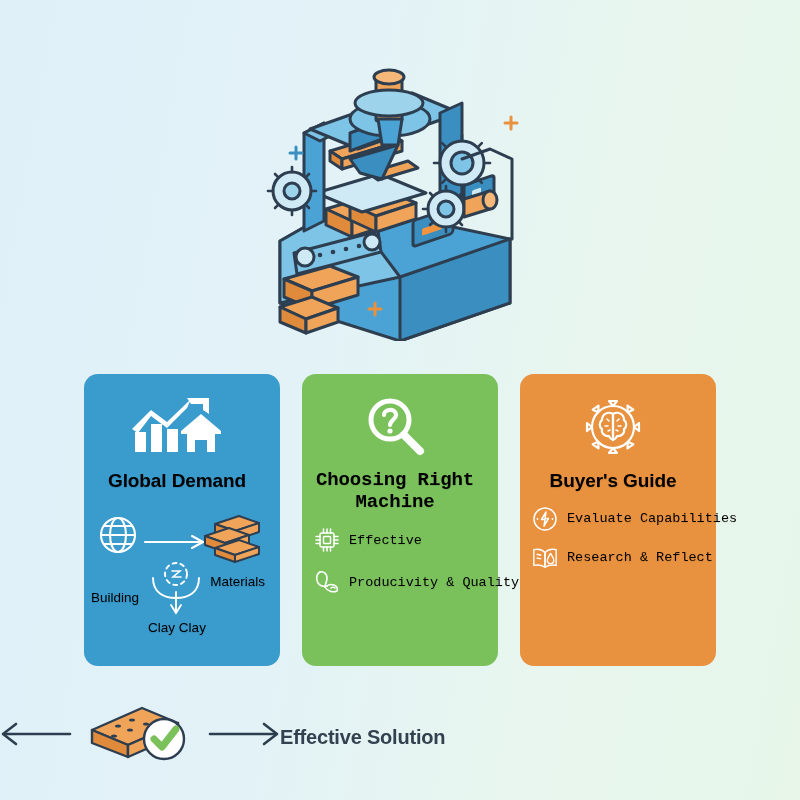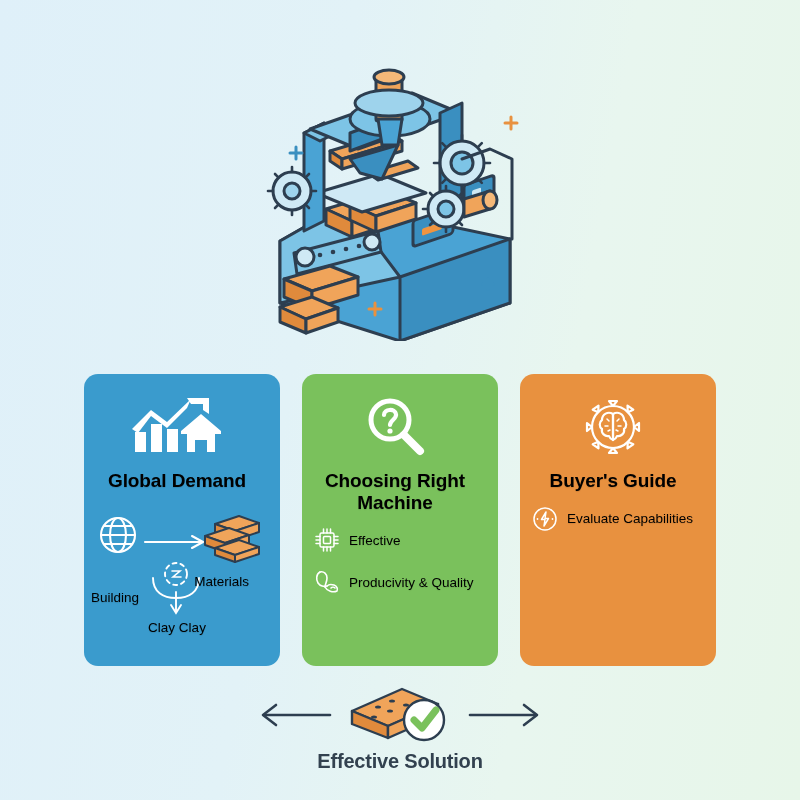--- a/index.html
+++ b/index.html
@@ -49,21 +49,21 @@
     border-radius: 14px;
     box-sizing: border-box;
     padding: 22px 10px 14px 0;
     display: flex;
     flex-direction: column;
     align-items: center;
     color: #000000;
     position: relative;
   }
   .card-blue   { background: #3a9bcd; }
-  .card-green  { background: #7ac15c; }
+  .card-green  { background: #7ac15c; font-family: Liberation Mono, monospace; }
   .card-orange { background: #e8913f; }
 
   .card-hero-icon {
     height: 62px;
     display: flex;
     align-items: center;
     justify-content: center;
   }
   .card-title {
     margin-top: 12px;
@@ -86,21 +86,21 @@
   .fg-arrow  { position: absolute; left: 54px; top: 22px; }
   .fg-bricks { position: absolute; right: 2px; top: 0px; }
   .fg-loop   { position: absolute; left: 58px; top: 48px; }
   .fg-lbl {
     position: absolute;
     font-size: 13.5px;
     white-space: nowrap;
     text-shadow: 0 1px 1px rgba(0,0,0,0.10);
   }
   .fg-lbl-building  { left: 2px;   top: 78px; }
-  .fg-lbl-materials { right: 16px;  top: 62px; }
+  .fg-lbl-materials { right: 0px;  top: 62px; }
   .fg-lbl-clay      { left: 50%;   top: 108px; transform: translateX(-50%); }
 
   
   .bullets {
     margin-top: 14px;
     width: 100%;
     display: flex;
     flex-direction: column;
     gap: 13px;
     padding-left: 10px;
@@ -117,32 +117,32 @@
     height: 26px;
     display: flex;
     align-items: center;
     justify-content: center;
   }
   .bullet-label {
     font-size: 13.5px;
     white-space: nowrap;
     text-shadow: 0 1px 1px rgba(0,0,0,0.08);
   }
-  .card-orange .bullets { padding-left: 12px; }
+  .card-orange .bullets { padding-left: 12px; font-family: Liberation Mono, monospace; }
   .card-green  .bullets { gap: 16px; padding-left: 12px; }
 
   
   #footer {
     position: absolute;
     left: 0;
     top: 686px;
     width: 800px;
     height: 100px;
     display: flex;
-    flex-direction: column;
+    flex-direction: row;
     align-items: center;
   }
   #footer-row {
     display: flex;
     align-items: center;
     justify-content: center;
     gap: 12px;
     height: 62px;
   }
   #footer-caption {
@@ -434,20 +434,31 @@
           <span class="bullet-icon">
             <svg width="26" height="26" viewBox="0 0 26 26" fill="none" stroke="#ffffff" stroke-width="1.5" stroke-linecap="round" stroke-linejoin="round">
               <circle cx="13" cy="13" r="11"></circle>
               <path d="M14 6 L9.5 13.5 L13 13.5 L12 20 L16.5 12.5 L13 12.5 Z"></path>
               <circle cx="5.5" cy="13" r="0.9" fill="#ffffff" stroke="none"></circle>
               <circle cx="20.5" cy="13" r="0.9" fill="#ffffff" stroke="none"></circle>
             </svg>
           </span>
           <span class="bullet-label">Evaluate Capabilities</span>
         </div>
+        <div class="bullet">
+          <span class="bullet-icon">
+            <svg width="28" height="24" viewBox="0 0 28 24" fill="none" stroke="#ffffff" stroke-width="1.5" stroke-linejoin="round">
+              <path d="M14 6 C11 3 6 2 2 3 L2 20 C6 19 11 20 14 22 Z"></path>
+              <path d="M14 6 C17 3 22 2 26 3 L26 20 C22 19 17 20 14 22 Z"></path>
+              <path d="M20 7 C21.5 10 23.5 12 23.5 14.5 C23.5 16.5 22 18 20 18 C18 18 16.5 16.5 16.5 14.5 C16.5 12 18.5 10 20 7 Z"></path>
+              <path d="M5 8 L10 9 M5 12 L10 13"></path>
+            </svg>
+          </span>
+          <span class="bullet-label">Research &amp; Reflect</span>
+        </div>
       </div>
     </div>
   </div>
 
   <div id="footer">
     <div id="footer-row">
       <span>
         <svg width="72" height="30" viewBox="0 0 72 30" fill="none" stroke="#2d3e50" stroke-width="2.6" stroke-linecap="round" stroke-linejoin="round">
           <path d="M70 15 L4 15"></path>
             <path d="M16 5 L3 15 L16 25"></path>

